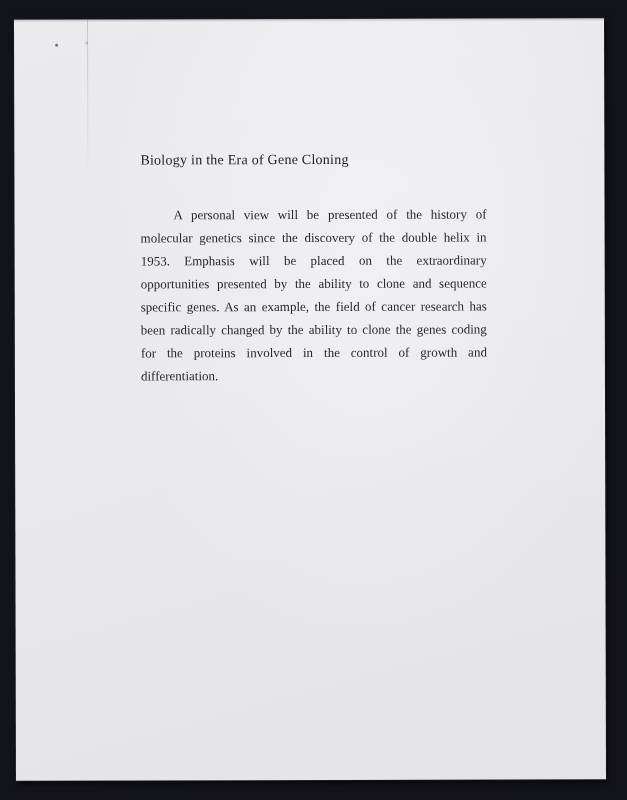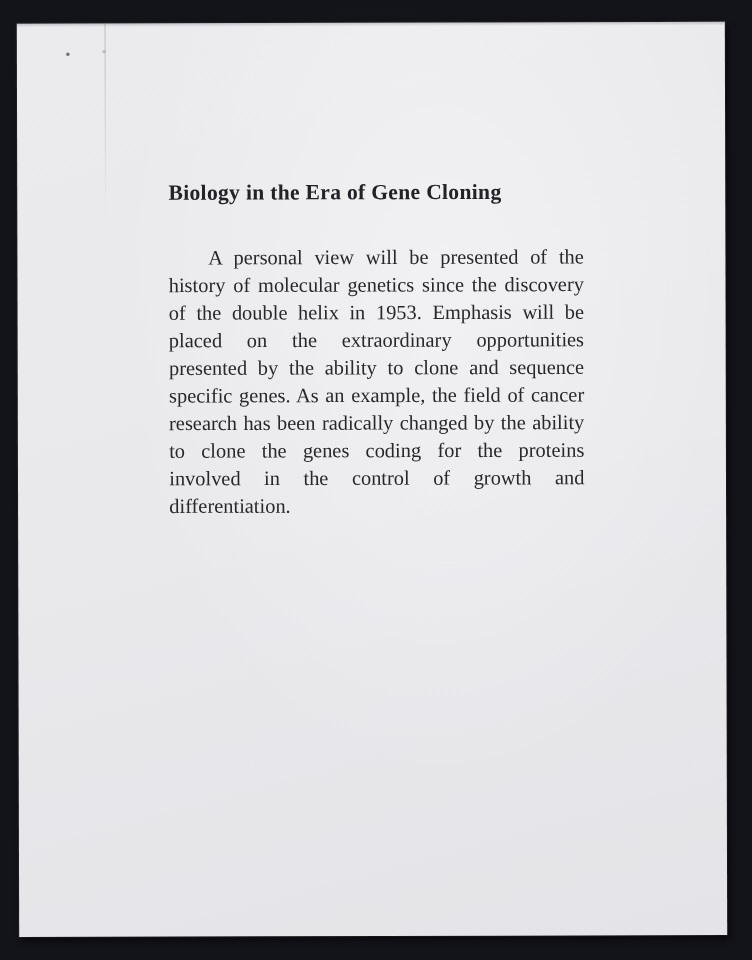--- a/index.html
+++ b/index.html
@@ -68,33 +68,33 @@
     position: absolute;
     left: 73px; top: 0;
     width: 1px; height: 165px;
     background: linear-gradient(to bottom, rgba(90,90,100,0.28), rgba(90,90,100,0.0));
   }
 
   .title {
     position: absolute;
     left: 126px;
     top: 131px;
-    font-size: 18px;
+    font-size: 14px;
     line-height: 20px;
-    font-weight: bold;
+    font-weight: normal;
     letter-spacing: 0.25px;
     color: #222227;
   }
 
   .body-text {
     position: absolute;
     left: 126px;
     top: 184px;
     width: 346px;
-    font-size: 17px;
+    font-size: 13px;
     line-height: 23px;
     color: var(--ink);
     text-align: justify;
     text-indent: 33px;
     word-spacing: 1px;
   }
 </style>
 </head>
 <body>
 

